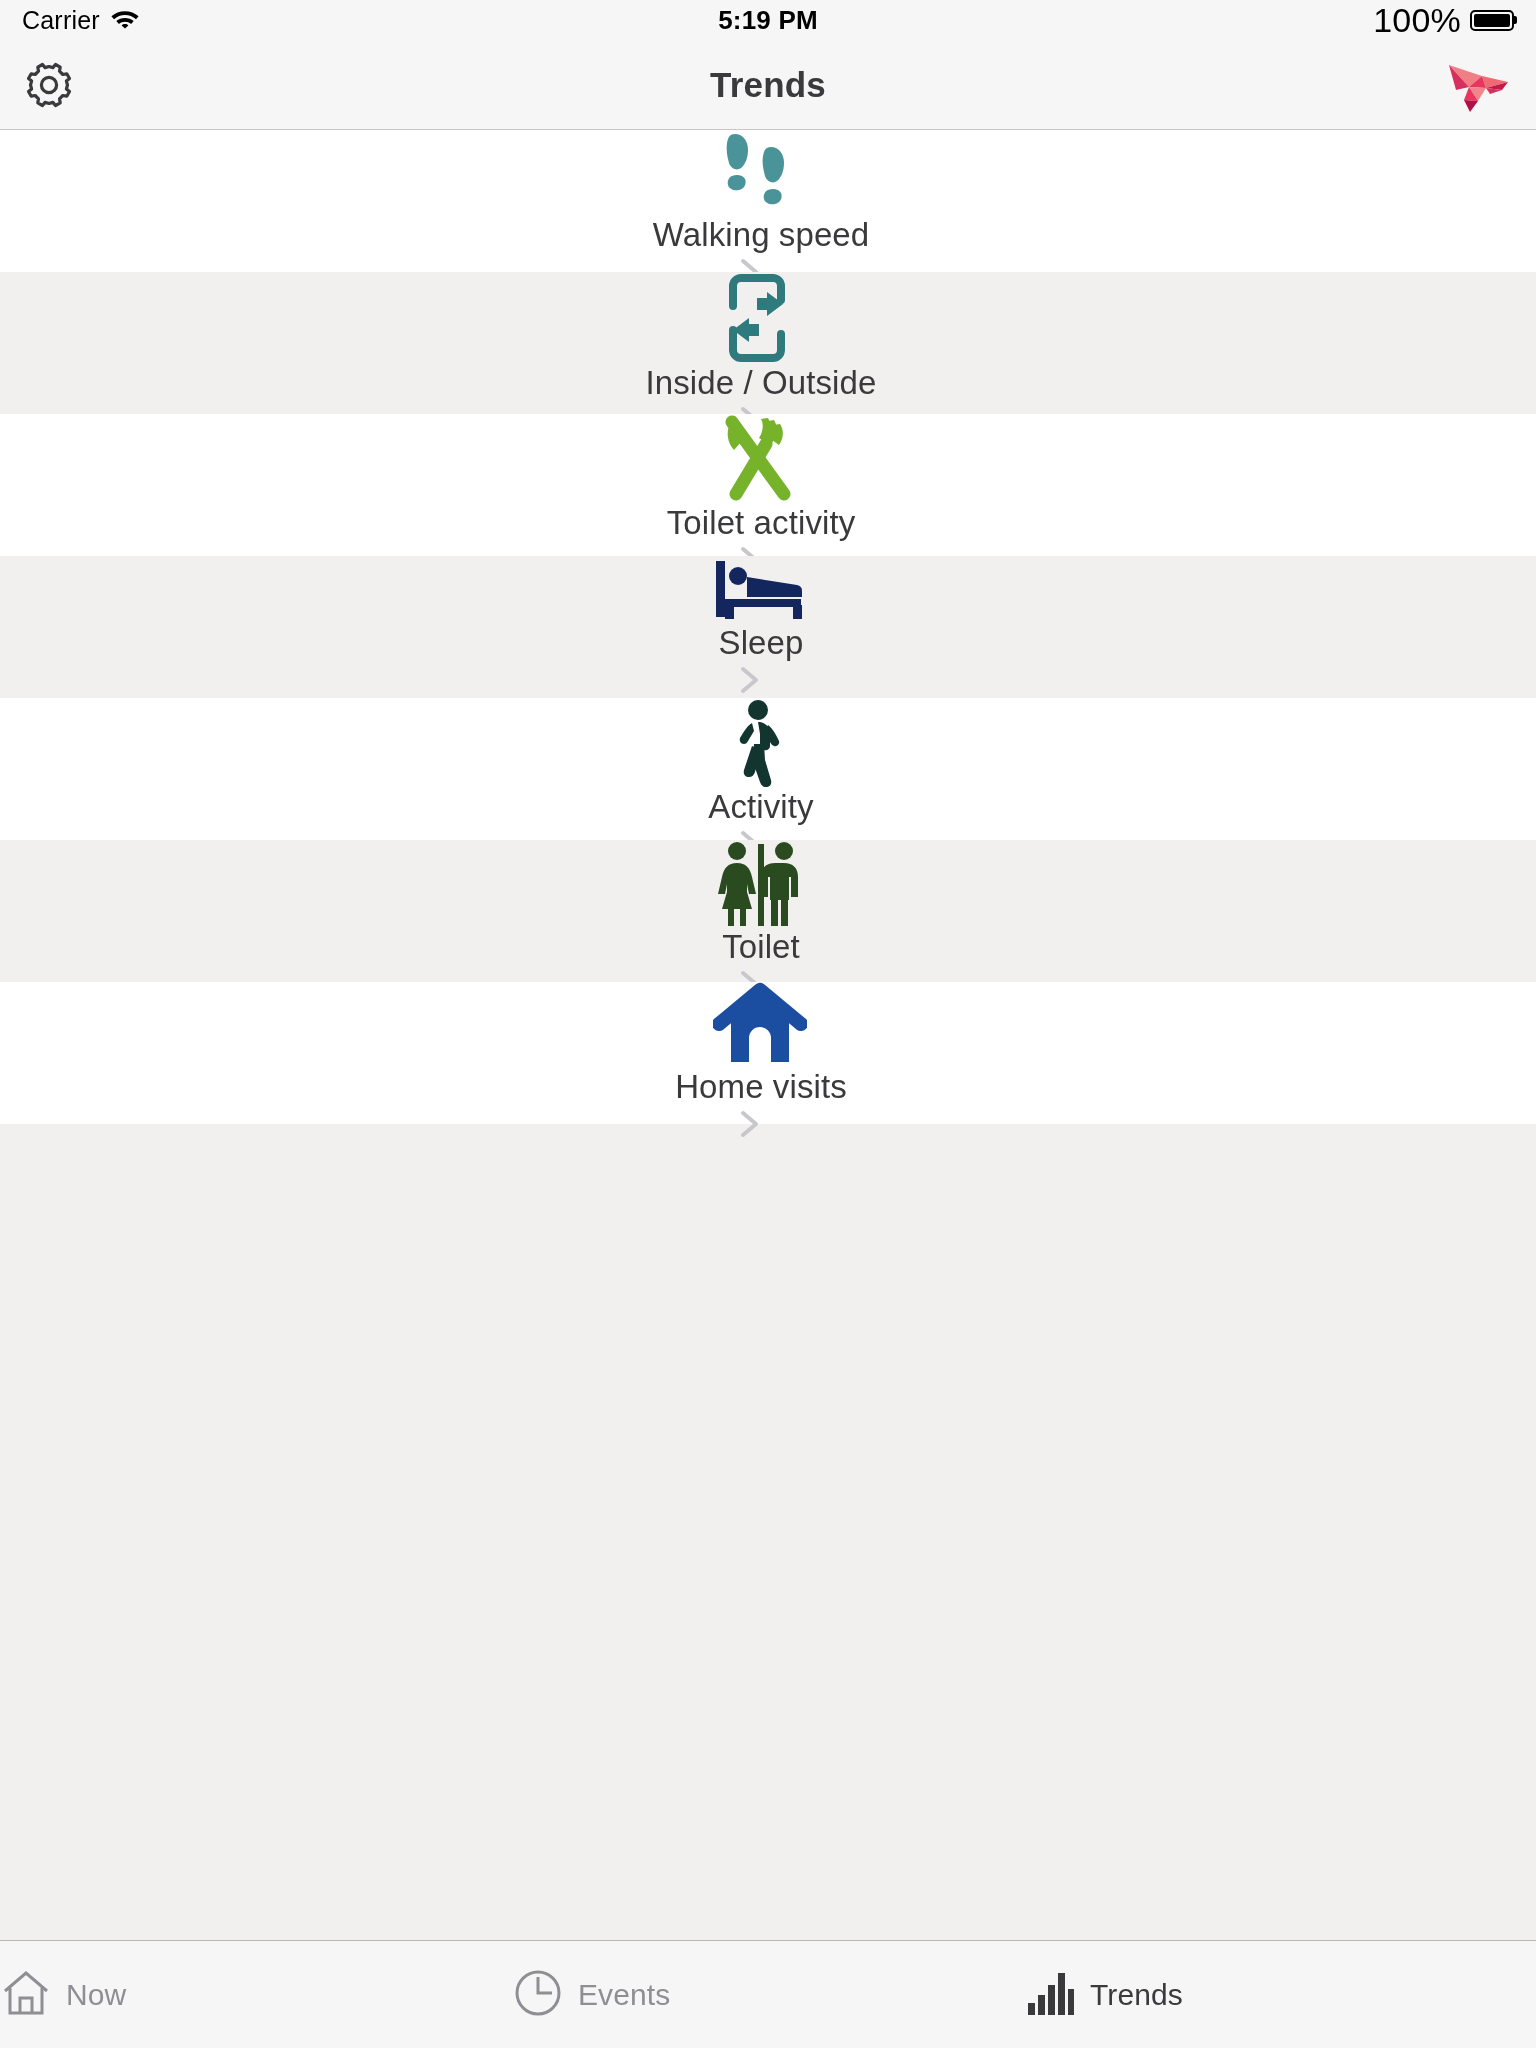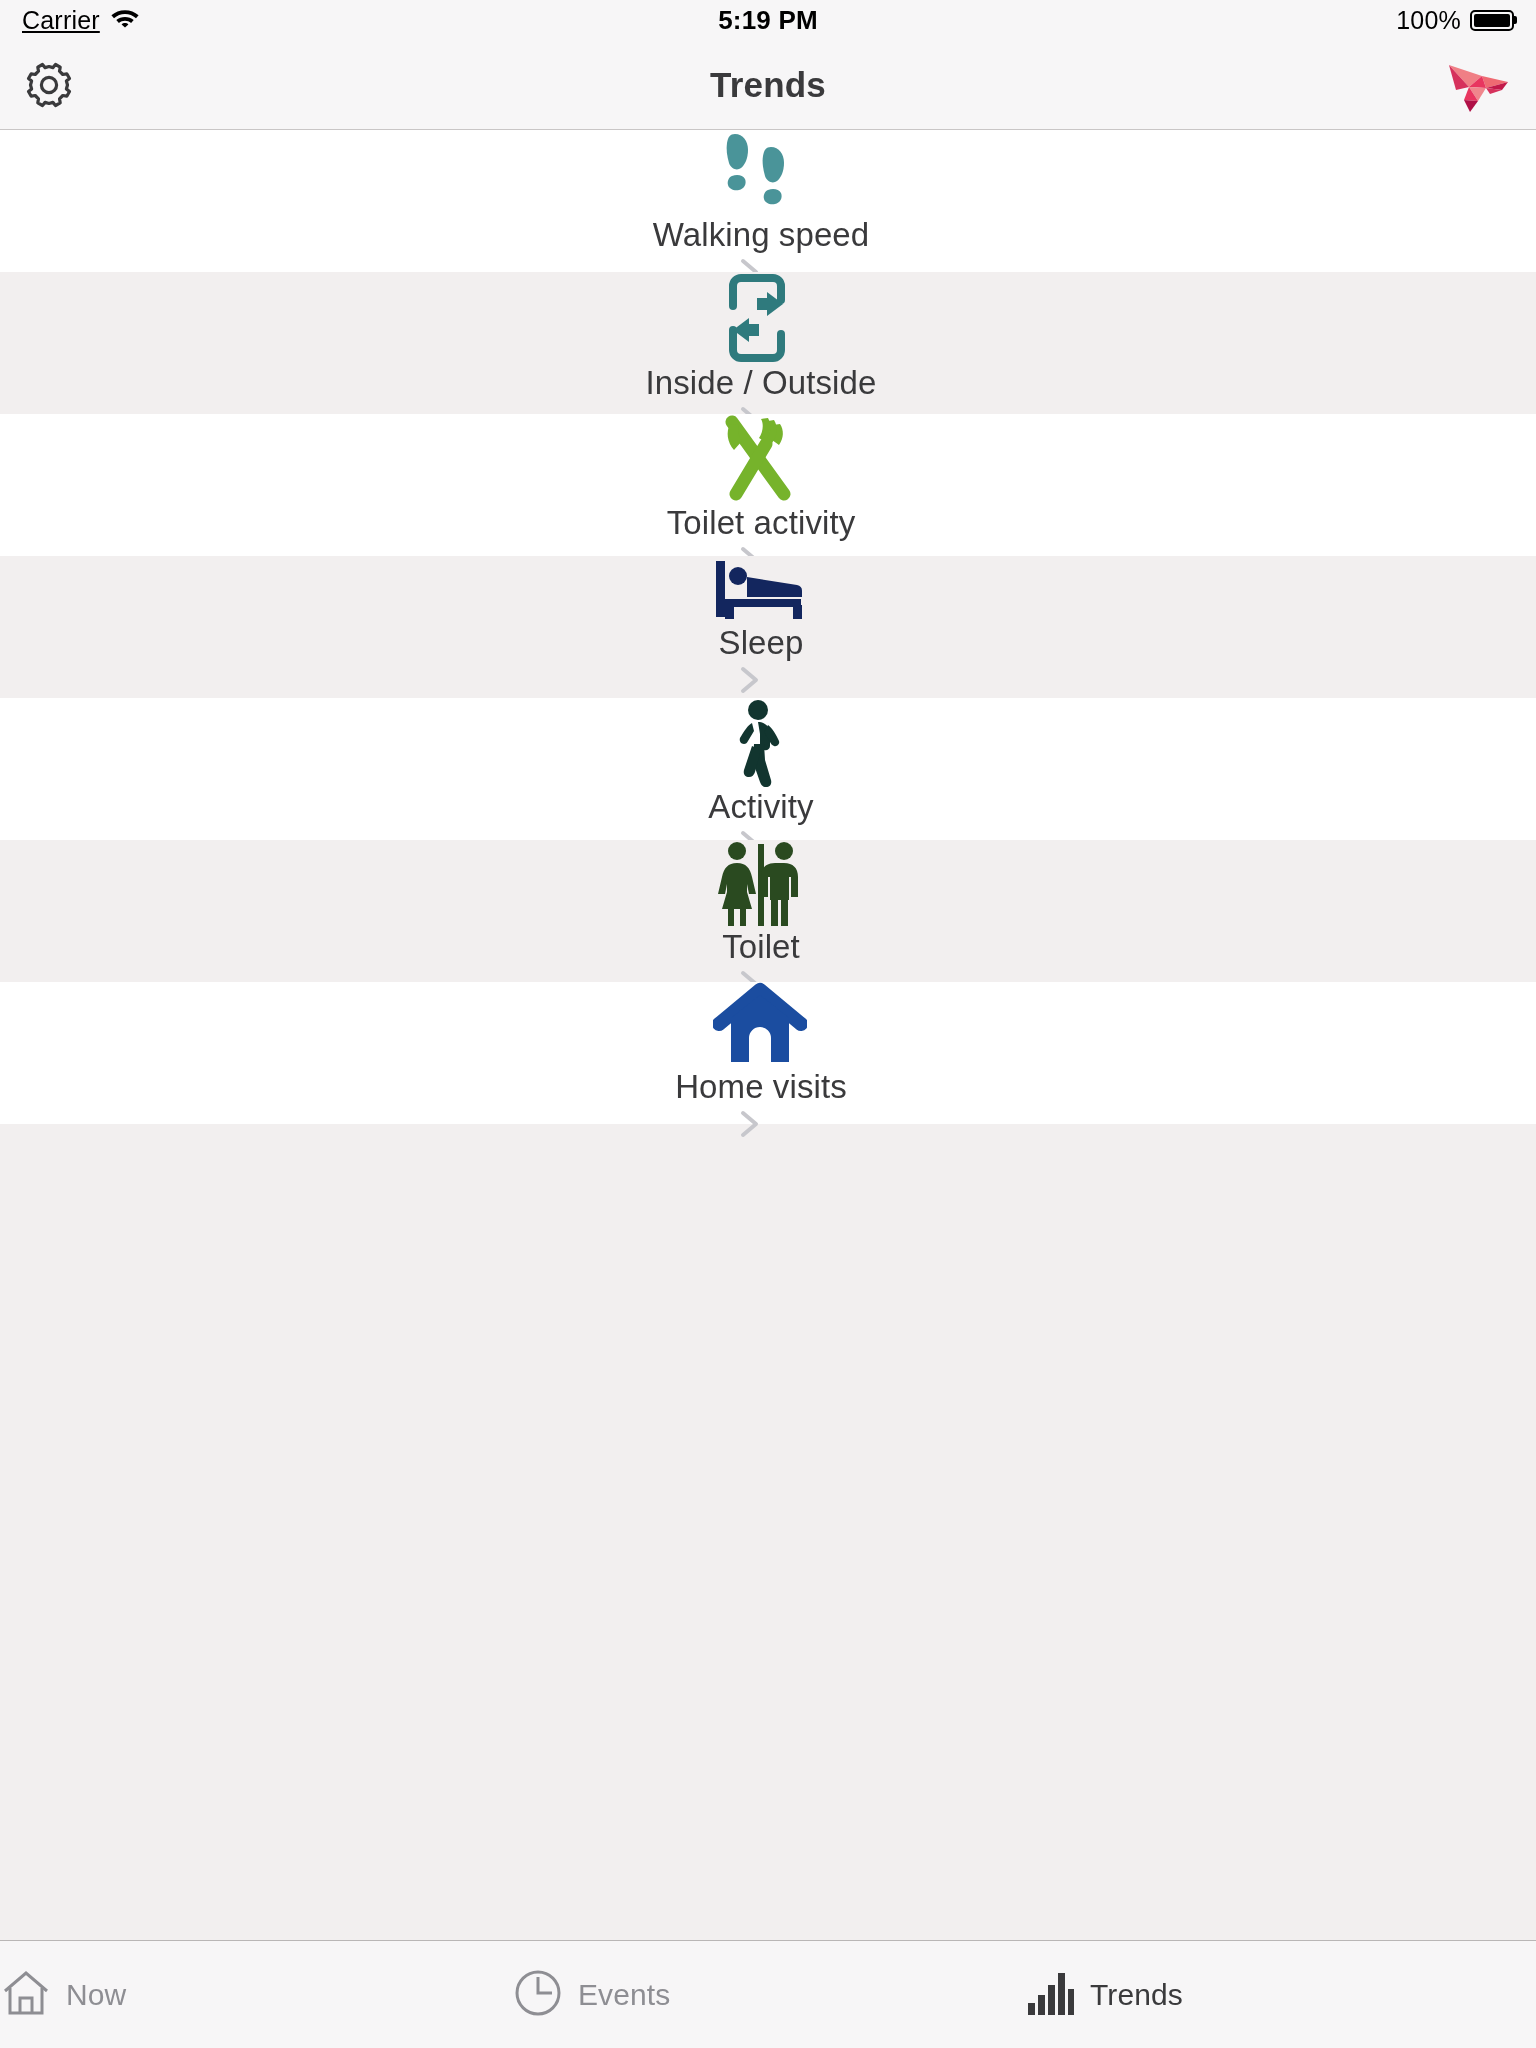--- a/index.html
+++ b/index.html
@@ -10,32 +10,32 @@
     overflow:hidden;
   }
   .phone { width:1536px; height:2048px; position:relative; display:flex; flex-direction:column; }
 
   
   .statusbar {
     height:40px; background:#f7f6f7; flex:0 0 40px;
     display:flex; align-items:center; position:relative;
     padding:0 22px;
   }
-  .sb-left { display:flex; gap:10px;text-decoration:underline; }
+  .sb-left { display:flex; align-items:center; gap:10px; }
   .sb-carrier { font-size:25px; color:#000; letter-spacing:.2px; }
   .sb-center {
     position:absolute; left:0; right:0; text-align:center;
     font-size:26px; color:#000; font-weight:600; letter-spacing:.2px;
     pointer-events:none;
   }
   .sb-right {
     margin-left:auto; display:flex; align-items:center; gap:9px;
     position:relative; z-index:2;
   }
-  .sb-batt-text { font-size:25px; color:#000; letter-spacing:.2px; }
+  .sb-batt-text { font-size:34px; color:#000; letter-spacing:.2px; }
   .batt-shell {
     width:44px; height:21px; border:2px solid #000; border-radius:5px;
     position:relative; display:flex; align-items:center; padding:2px;
   }
   .batt-fill { background:#000; height:100%; width:100%; border-radius:2px; }
   .batt-nub {
     position:absolute; right:-5px; top:50%; transform:translateY(-50%);
     width:3px; height:8px; background:#000; border-radius:0 2px 2px 0;
   }
 

